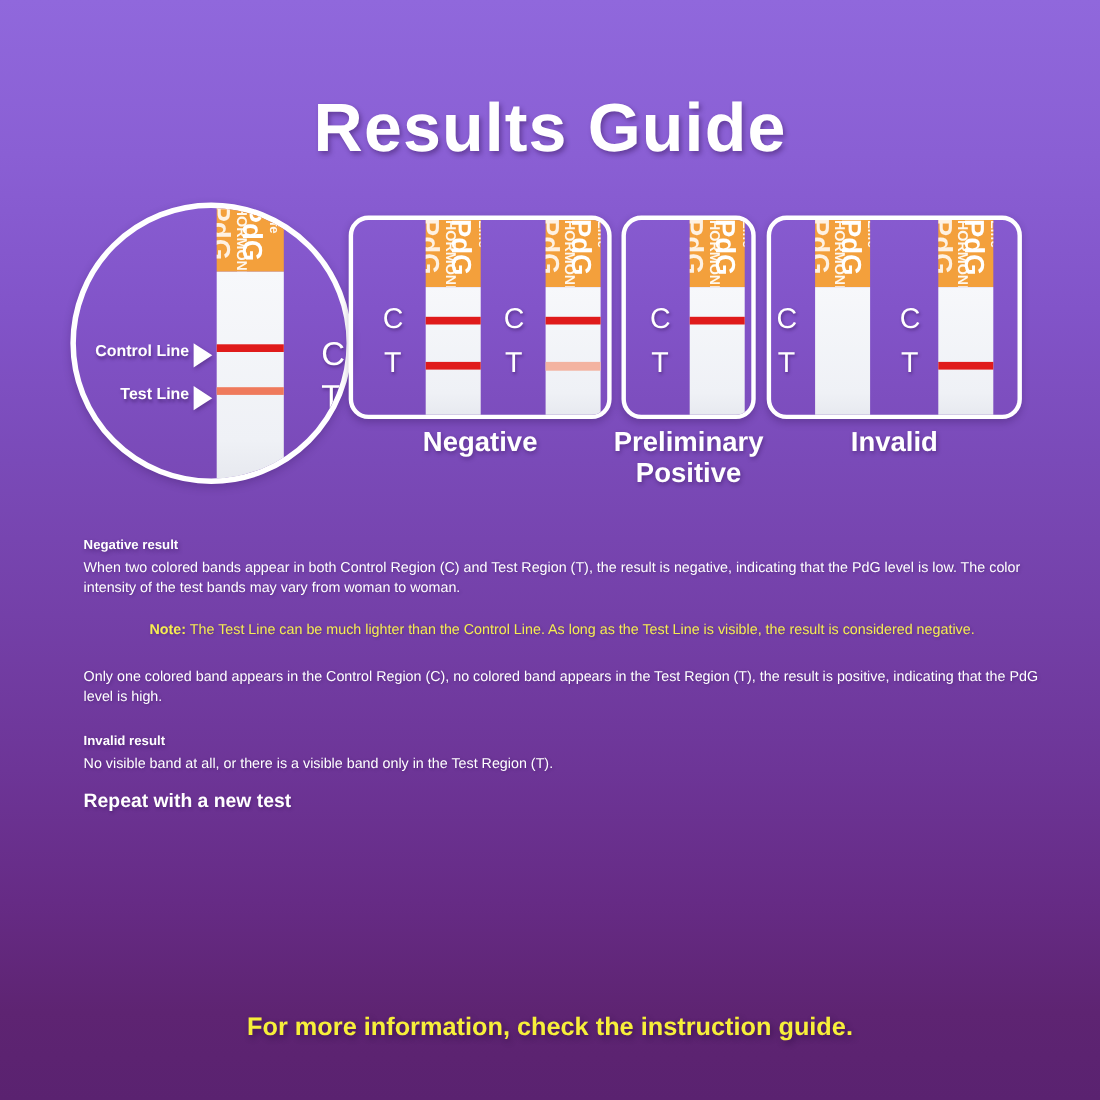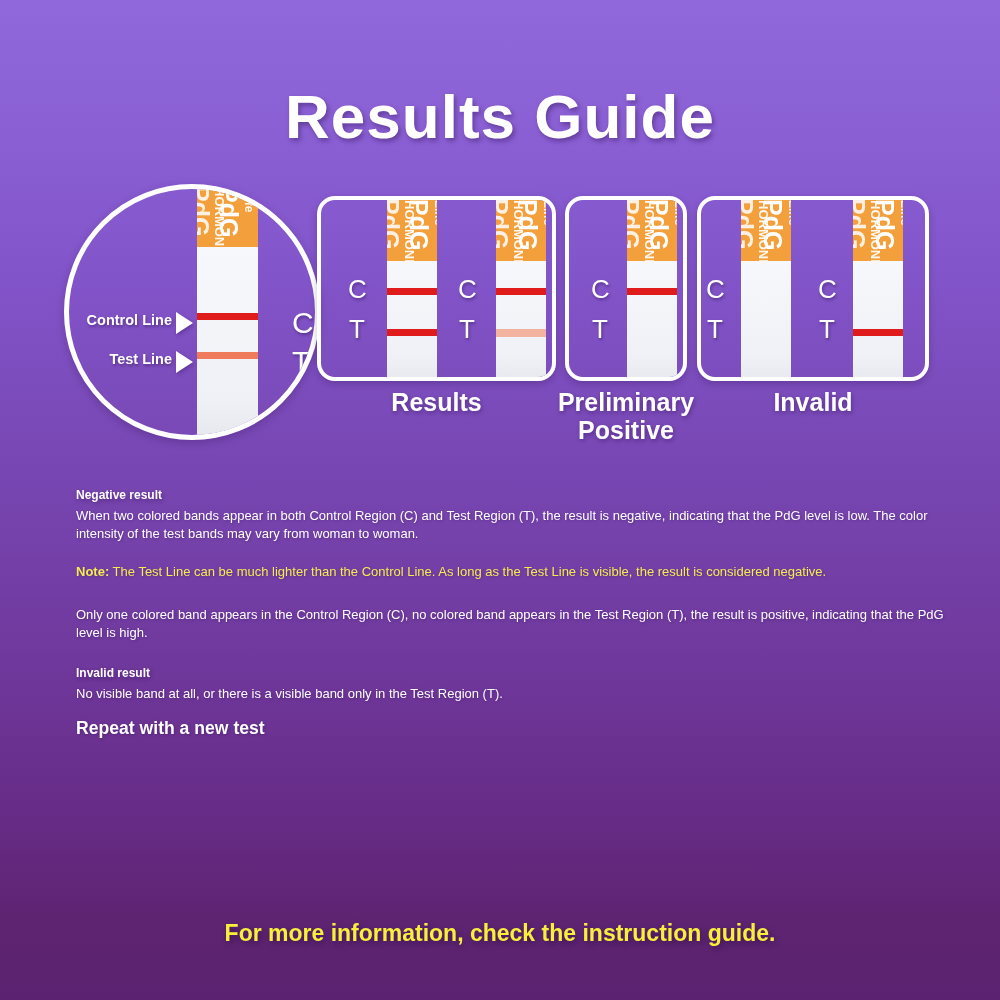--- a/index.html
+++ b/index.html
@@ -216,21 +216,21 @@
         <span class="txt t-pdg">PdG</span>
       </div>
       <div class="strip-body" style="height:128px">
         <div class="band strong" style="top:27px"></div>
         <div class="band faint" style="top:68px"></div>
       </div>
     </div>
     <span class="ct" style="left:137px; top:74px;">C</span>
     <span class="ct" style="left:138px; top:114px;">T</span>
   </div>
-  <div class="caption" style="left:317px; top:212px; width:239px;">Results</div>
+  <div class="caption" style="left:317px; top:212px; width:239px;">Negative</div>
 
   <div class="panel" style="left:565px; width:122px; height:185px;">
     <div class="slot" style="left:58px; width:50px;">
       <div class="strip-top" style="height:65px">
         <span class="txt t-pdg2">PdG</span>
         <span class="txt t-horm">HORMONE</span>
         <span class="txt t-elife">Elife</span>
         <span class="txt t-pdg">PdG</span>
       </div>
       <div class="strip-body" style="height:128px">
@@ -276,21 +276,21 @@
   <div class="caption" style="left:697px; top:212px; width:232px;">Invalid</div>
 </div>
 
 <div class="content">
 
   <div class="blk">
     <h3>Negative result</h3>
     <p>When two colored bands appear in both Control Region (C) and Test Region (T), the result is negative, indicating that the PdG level is low. The color intensity of the test bands may vary from woman to woman.</p>
   </div>
 
-  <div class="blk" style="margin-top:20px;">
+  <div class="blk" style="margin-top:20px;text-align:center;">
     <p class="note"><b>Note:</b> <span>The Test Line can be much lighter than the Control Line. As long as the Test Line is visible, the result is considered negative.</span></p>
   </div>
 
   <div class="blk" style="margin-top:24px;">
     <p>Only one colored band appears in the Control Region (C), no colored band appears in the Test Region (T), the result is positive, indicating that the PdG level is high.</p>
   </div>
 
   <div class="blk" style="margin-top:24px;">
     <h3>Invalid result</h3>
     <p>No visible band at all, or there is a visible band only in the Test Region (T).</p>

